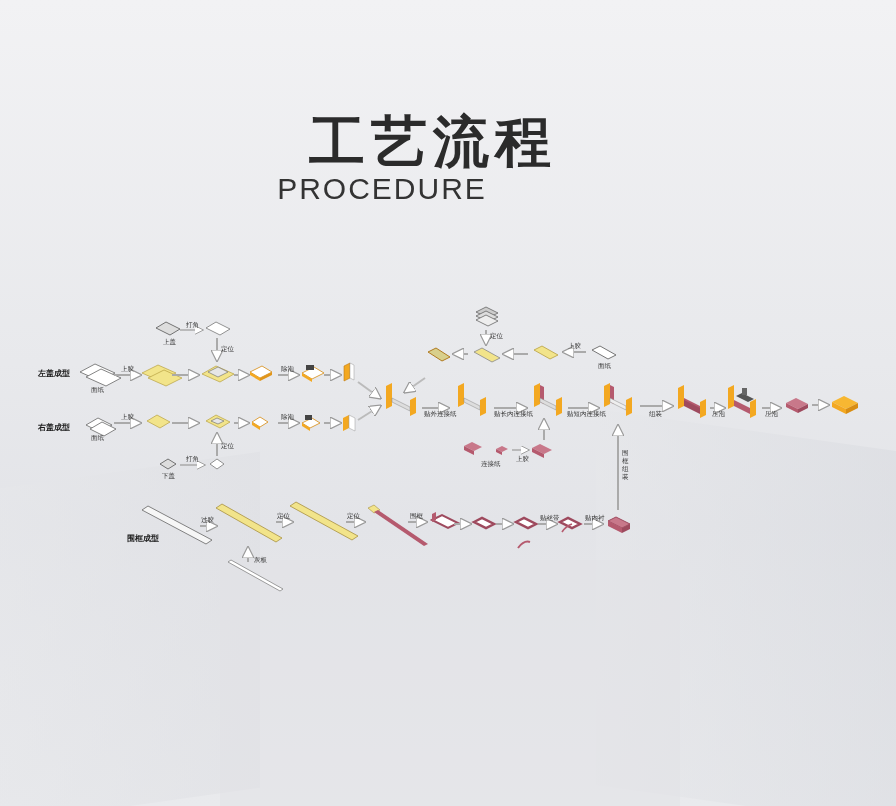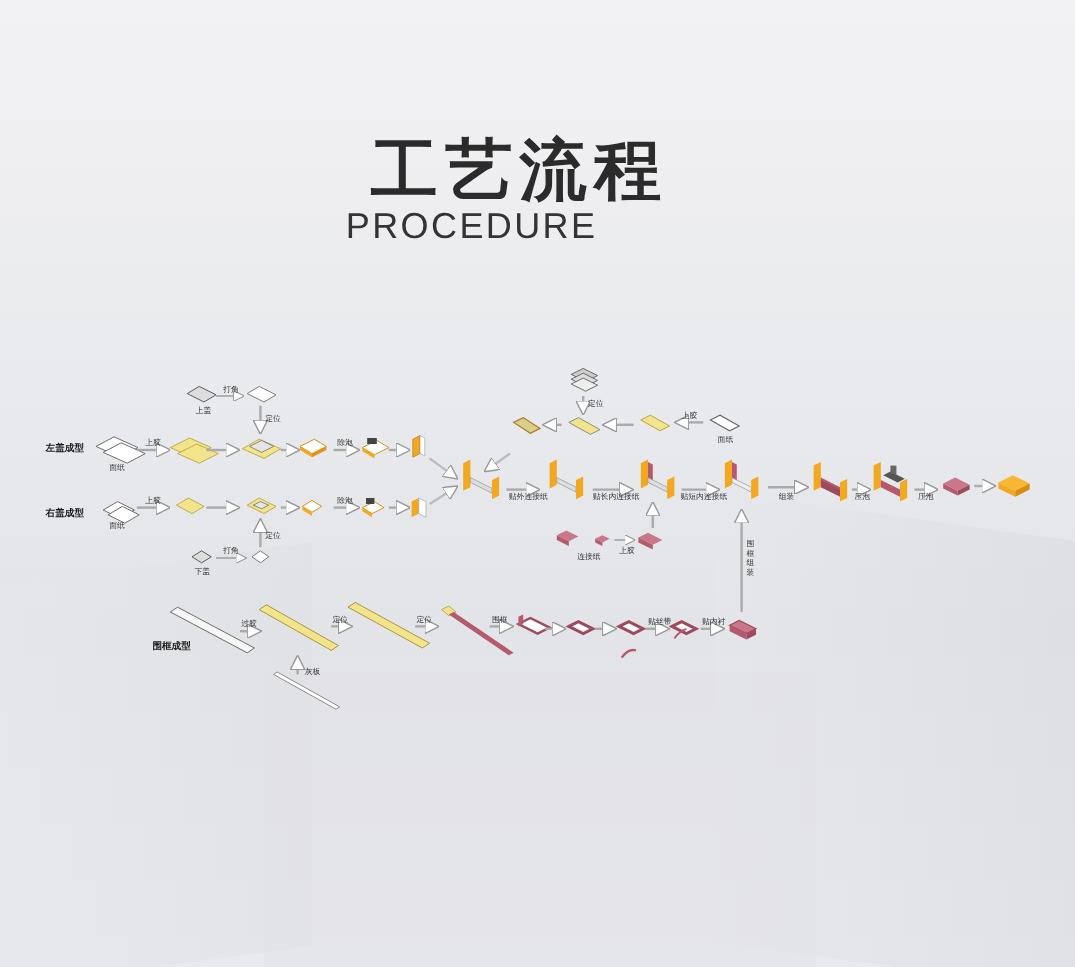--- a/index.html
+++ b/index.html
@@ -11,21 +11,21 @@
   .bg-shape { position:absolute; pointer-events:none; }
   .bg-left { left:0; top:470px; width:260px; height:336px; background:linear-gradient(90deg,#e6e7ea,#dfe0e4); transform:skewY(-8deg); opacity:.6; }
   .bg-right { right:0; top:430px; width:300px; height:376px; background:linear-gradient(270deg,#d9dbe0,#e6e7ea); transform:skewY(8deg); opacity:.55; }
   .bg-center { left:220px; top:560px; width:460px; height:246px; background:#e1e2e6; opacity:.5; }
   .title-cn {
     position:absolute; top:105px; left:0; width:866px; text-align:center;
     font-size:56px; font-weight:bold; letter-spacing:6px; color:#2b2b2b;
   }
   .title-en {
     position:absolute; top:172px; left:0; width:764px; text-align:center;
-    font-family:"Liberation Sans", sans-serif; font-size:30px; letter-spacing:2px; color:#333;padding-left:11px;
+    font-family:"Liberation Sans", sans-serif; font-size:30px; letter-spacing:2px; color:#333;
   }
   svg.diagram { position:absolute; left:0; top:0; }
   .lbl { font-family:"DejaVu Sans", sans-serif; font-size:6.5px; fill:#333; }
   .row-lbl { font-family:"DejaVu Sans", sans-serif; font-size:8px; font-weight:bold; fill:#1a1a1a; }
 </style>
 </head>
 <body>
 
 <div class="bg-shape bg-left"></div>
 <div class="bg-shape bg-right"></div>

